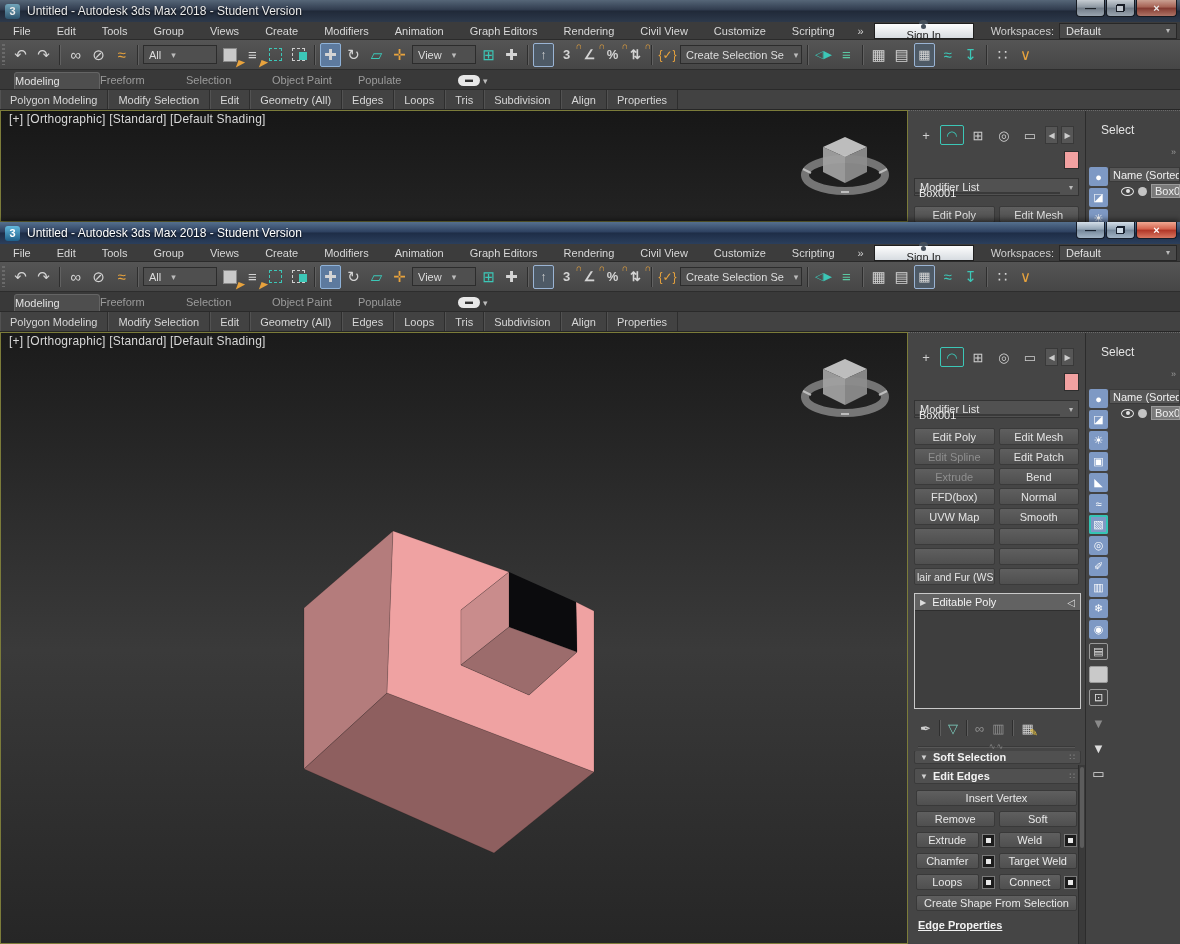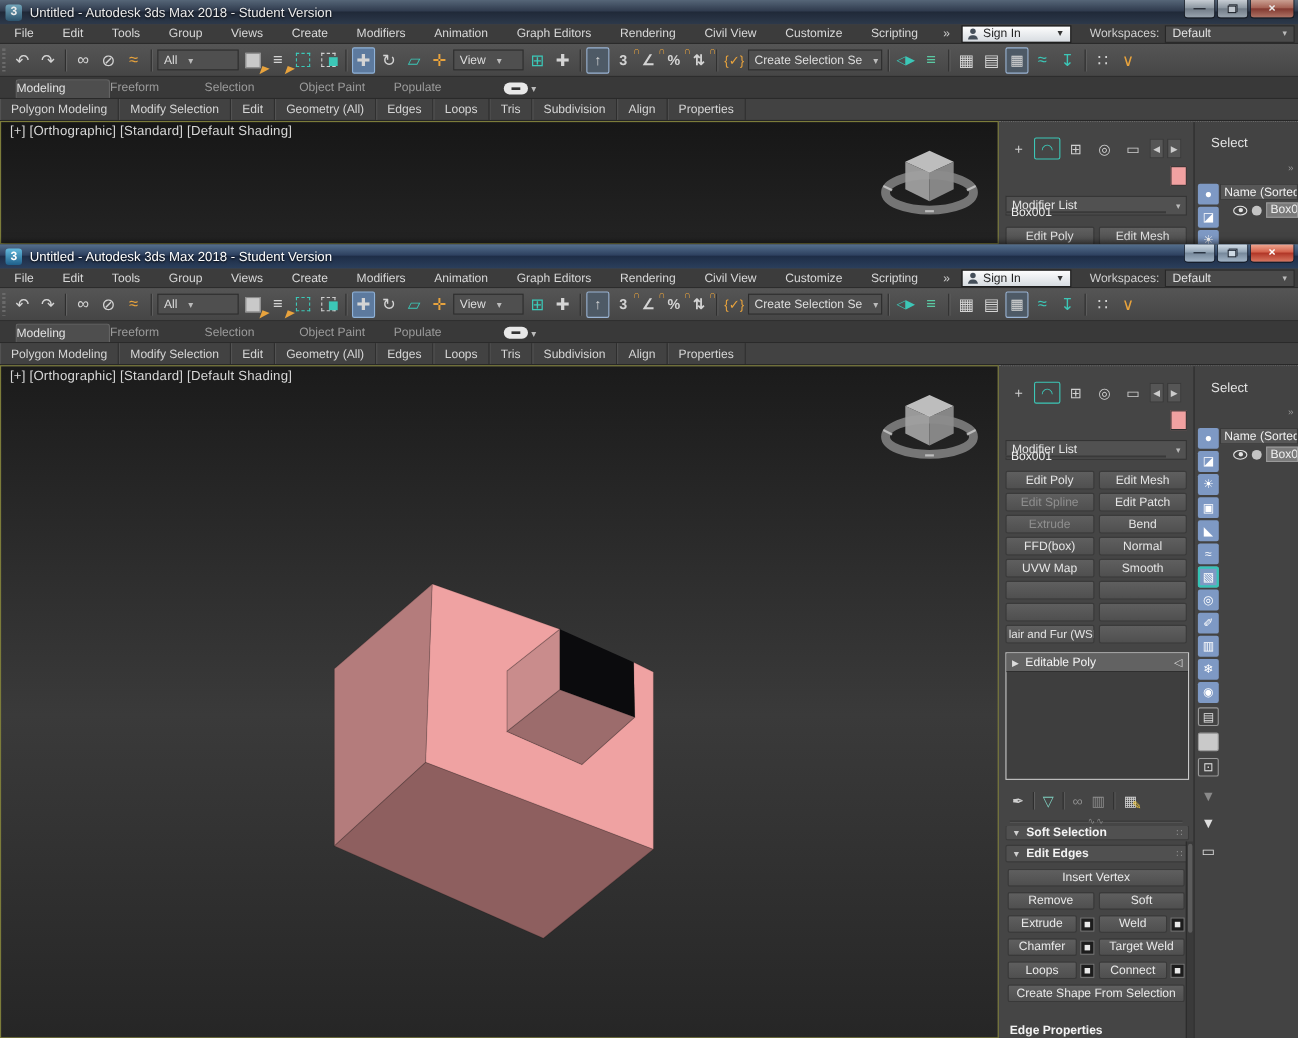--- a/index.html
+++ b/index.html
@@ -30,21 +30,21 @@
   .rest::before { content:""; position:absolute; right:0; top:0; width:6px; height:5px; border:1px solid #17202e; }
   .rest::after  { content:""; position:absolute; left:0; bottom:0; width:6px; height:5px; border:1px solid #17202e; background:#cdd9e4; }
 
   
   .menubar { height:18px; flex:0 0 18px; background:#3c3c3c; border-bottom:1px solid #2b2b2b;
              display:flex; align-items:center; font-size:11px; color:#d8d8d8; }
   .menu-items { display:flex; height:100%; }
   .menu-item { padding:0 13px; display:flex; align-items:center; white-space:nowrap; }
   .chev { margin-left:10px; color:#cfcfcf; }
   .signin { margin-left:10px; width:100px; height:16px; padding:0 5px; display:flex; align-items:center; gap:5px;
-            background:linear-gradient(#fdfdfd,#d7dce1); border:1px solid #1f1f1f; color:#222; }
+            background:linear-gradient(#fdfdfd,#d7dce1); border:1px solid #1f1f1f; color:#222;flex-direction:column; }
   .person { width:9px; height:10px; position:relative; }
   .person::before { content:""; position:absolute; top:0; left:2px; width:5px; height:5px; border-radius:50%; background:#454f5a; }
   .person::after  { content:""; position:absolute; bottom:0; left:0; width:9px; height:4px; border-radius:4px 4px 0 0; background:#454f5a; }
   .signin .dd-ar { margin-left:auto; color:#333; }
   .spacer { flex:1; }
   .ws-label { color:#cfcfcf; margin-right:5px; white-space:nowrap; }
   .ws-dd { width:118px; height:16px; margin-right:3px; padding:0 6px; display:flex; align-items:center;
            justify-content:space-between; background:#4a4a4a; border:1px solid #272727; color:#e0e0e0; }
 
   
@@ -133,21 +133,21 @@
   .rollout-hdr .grip { margin-left:auto; color:#8d8d8d; font-size:9px; font-weight:normal; }
   .ee-hdr { margin:4px 4px 0 6px; }
   .ee-body { margin:6px 8px 0 8px; display:flex; flex-direction:column; gap:5px; }
   .ee-row { display:flex; gap:4px; }
   .ee-cell { flex:1; display:flex; gap:3px; align-items:center; }
   .ee-btn { height:16px; flex:1; background:linear-gradient(#5f5f5f,#4f4f4f); border:1px solid #393939; border-radius:2px;
             color:#e8e8e8; display:flex; align-items:center; justify-content:center; white-space:nowrap; overflow:hidden; }
   .settings { width:13px; height:13px; flex:0 0 13px; background:#1c1c1c; border:1px solid #7a7a7a;
               display:flex; align-items:center; justify-content:center; }
   .settings::after { content:""; width:5px; height:5px; background:#e8e8e8; }
-  .ee-label { margin:15px 0 0 2px; color:#f2f2f2; font-weight:bold; }
+  .ee-label { margin:3px 0 0 2px; color:#f2f2f2; font-weight:bold;text-decoration:underline; }
   .cp-scroll { position:absolute; right:0; top:432px; bottom:0; width:7px; background:#3a3a3a; border-left:1px solid #2c2c2c; }
   .cp-scroll::after { content:""; position:absolute; left:1px; right:1px; top:2px; height:45%; background:#5c5c5c; border-radius:2px; }
 
   
   .explorer { flex:1; background:#434343; border-left:1px solid #2c2c2c; position:relative; font-size:11px; min-width:0; }
   .exp-title { margin:12px 0 0 15px; font-size:12px; color:#e4e4e4; }
   .exp-chev { position:absolute; right:4px; top:36px; color:#9a9a9a; font-size:9px; }
   .exp-body { position:absolute; left:0; right:0; top:56px; bottom:0; display:flex; }
   .exp-strip { width:23px; flex:0 0 23px; display:flex; flex-direction:column; gap:2px; padding-left:3px; }
   .exp-ic { width:19px; height:19px; flex:0 0 19px; border-radius:2px; background:#7e99c4; color:#fff;

